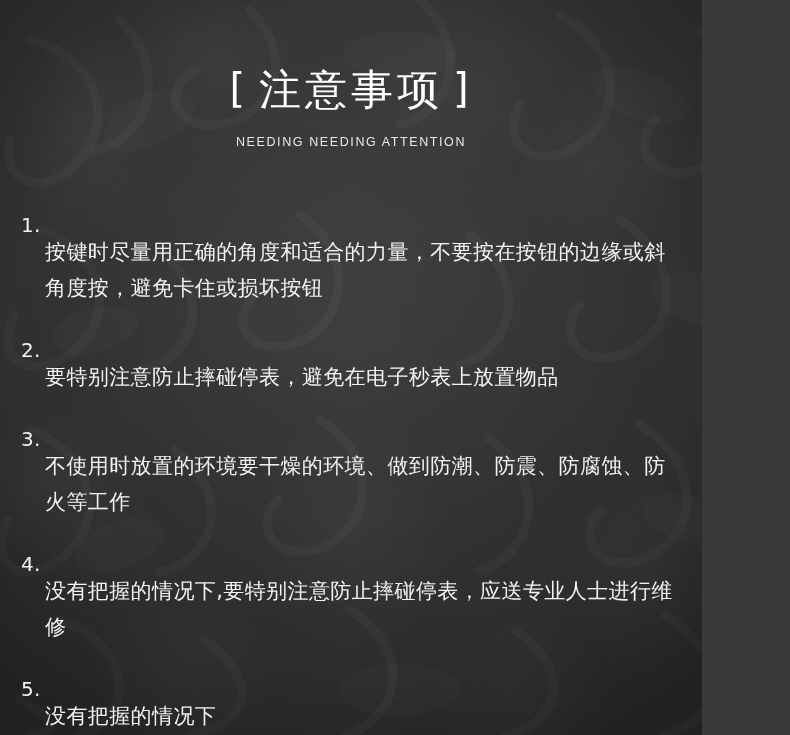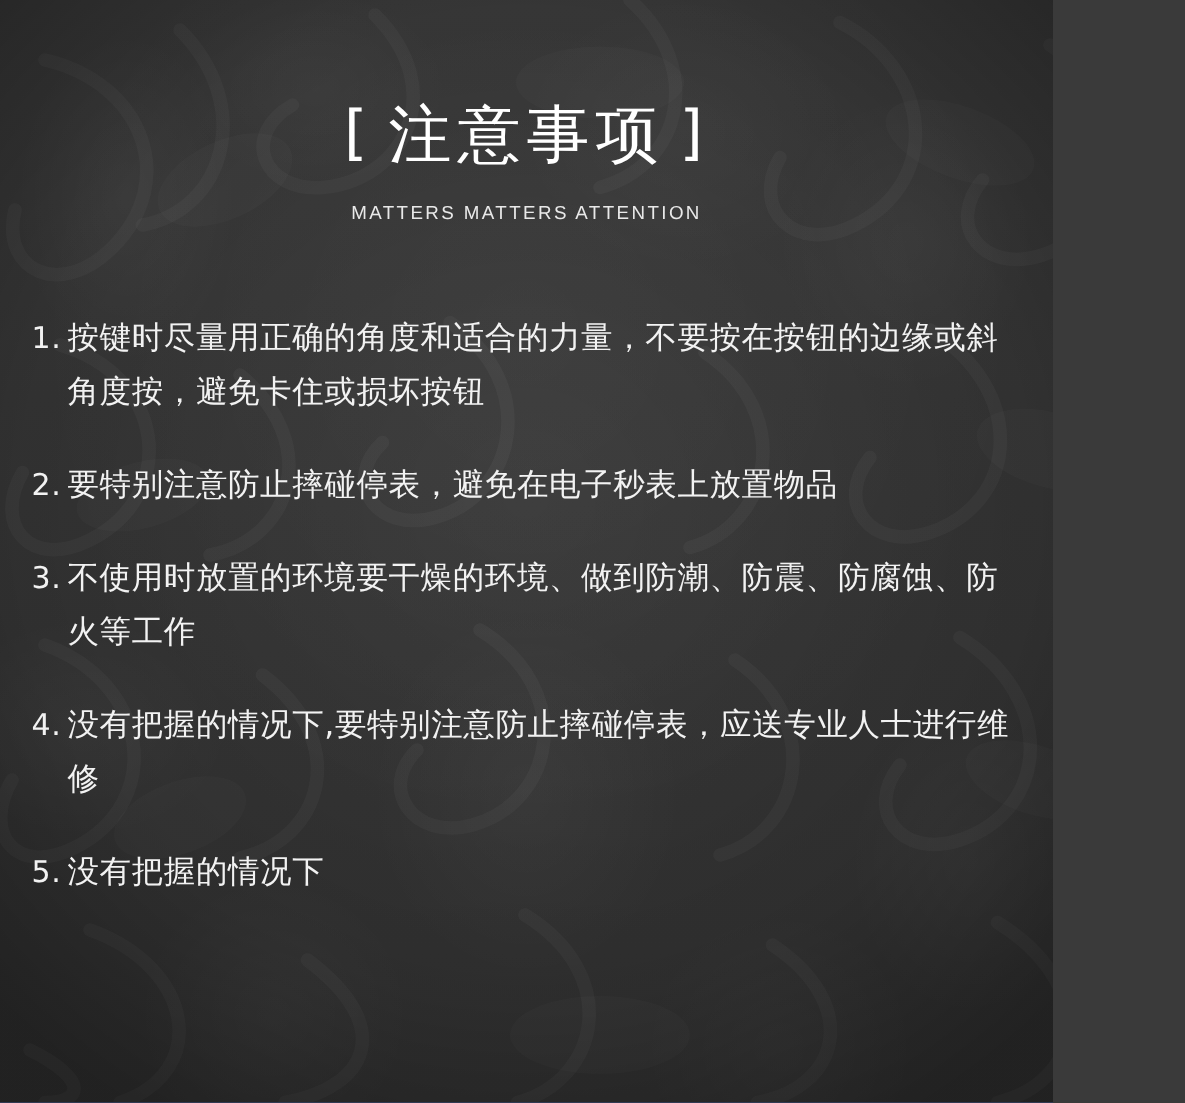--- a/index.html
+++ b/index.html
@@ -11,21 +11,21 @@
     height: 735px;
     font-family: "Liberation Sans", sans-serif;
     background: #3a3a3a;
     overflow: hidden;
   }
 
   .poster {
     position: relative;
     width: 702px;
     height: 735px;
-    background-color: #1d4ed8;
+    background-color: #b91c1c;
     overflow: hidden;
   }
 
   
   .bg-damask {
     position: absolute;
     inset: 0;
     background-color: #3b3b3b;
     background-image:
       radial-gradient(ellipse 120px 180px at 12% 18%, rgba(255,255,255,0.045), rgba(255,255,255,0) 62%),
@@ -105,20 +105,21 @@
   .item-num {
     flex: 0 0 auto;
     width: 24px;
     text-align: left;
     font-size: 20px;
     color: #f2f2f2;
   }
   .item-text {
     flex: 1 1 auto;
     text-align: left;
+    margin-top: 27px;
   }
 </style>
 </head>
 <body>
 
 <div class="poster">
 
   <div class="bg-damask"></div>
 
   <svg class="bg-swirls" width="790" height="735" viewBox="0 0 790 735" xmlns="http://www.w3.org/2000/svg">
@@ -165,21 +166,21 @@
   </svg>
 
   <div class="bg-vignette"></div>
 
   <div class="content">
 
     <div class="header">
       <div class="title-line">
         <span class="bracket">[</span><span>注意事项</span><span class="bracket">]</span>
       </div>
-      <div class="subtitle">MATTERS MATTERS ATTENTION</div>
+      <div class="subtitle">NEEDING NEEDING ATTENTION</div>
     </div>
 
     <div class="list">
 
       <div class="item">
         <span class="item-num">1.</span>
         <span class="item-text">按键时尽量用正确的角度和适合的力量，不要按在按钮的边缘或斜角度按，避免卡住或损坏按钮</span>
       </div>
 
       <div class="item">

